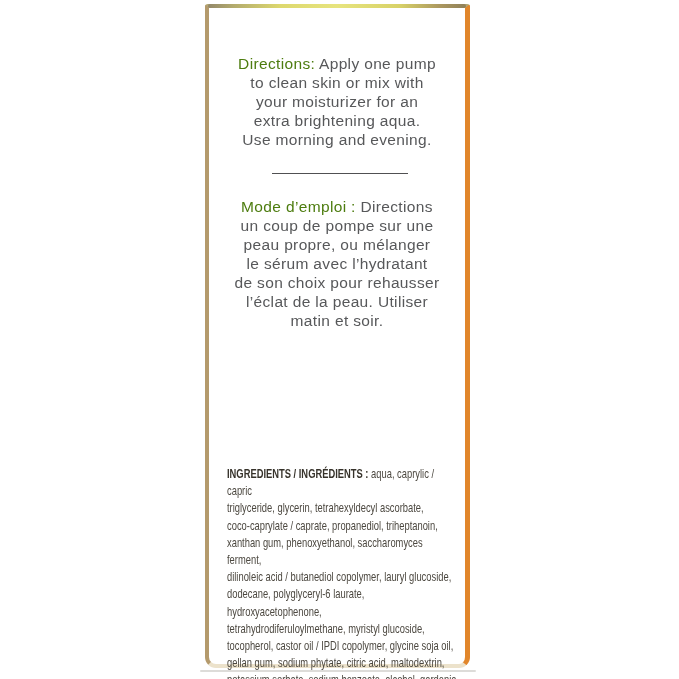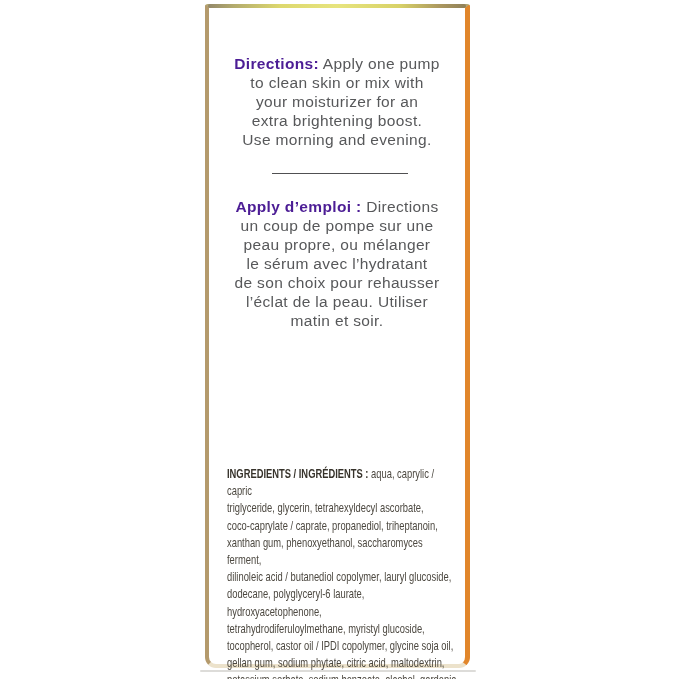--- a/index.html
+++ b/index.html
@@ -33,21 +33,21 @@
   }
   .bottom-shadow{
     position:absolute;left:200px;top:670px;width:276px;height:2px;
     background:#cbc9c4;opacity:.65;border-radius:2px;
   }
 
   .dir{
     position:absolute;left:209px;width:256px;text-align:center;
     color:var(--text-gray);font-size:15.5px;line-height:19px;letter-spacing:.35px;
   }
-  .dir strong{color:#4c1d95;font-weight:700;}
+  .dir strong{color:#4d7c0f;font-weight:400;}
   .dir-en{top:54px;}
   .dir-fr{top:197px;}
   .wrap{white-space:pre-line;}
 
   .divider{position:absolute;left:272px;top:173px;width:136px;height:0;border-top:1.5px solid #505052;}
 
   .ingredients{
     position:absolute;left:227px;top:465px;width:322px;
     transform:scaleX(0.72);transform-origin:left top;
     font-size:13px;line-height:17.2px;color:var(--text-ink);text-align:left;
@@ -60,28 +60,28 @@
 <div class="stage">
 
   <div class="panel"></div>
   <div class="top-edge"></div>
 
   <section class="dir dir-en">
     <strong>Directions:</strong>
     <span class="wrap">Apply one pump
 to clean skin or mix with
 your moisturizer for an
-extra brightening boost.
+extra brightening aqua.
 Use morning and evening.</span>
   </section>
 
   <div class="divider"></div>
 
   <section class="dir dir-fr">
-    <strong>Apply d’emploi :</strong>
+    <strong>Mode d’emploi :</strong>
     <span class="wrap">Directions
 un coup de pompe sur une
 peau propre, ou mélanger
 le sérum avec l’hydratant
 de son choix pour rehausser
 l’éclat de la peau. Utiliser
 matin et soir.</span>
   </section>
 
   <section class="ingredients">

